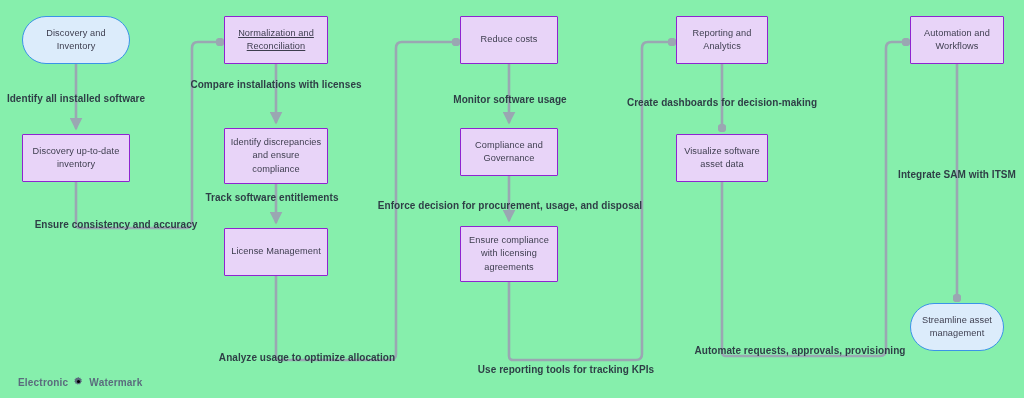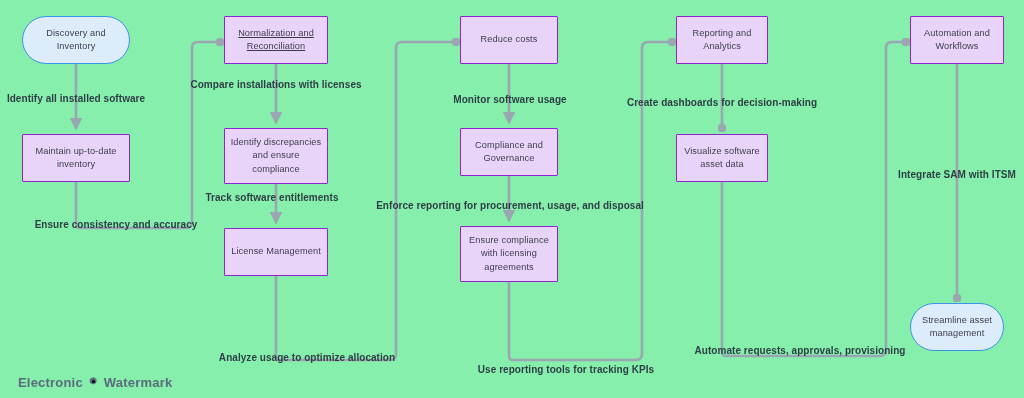--- a/index.html
+++ b/index.html
@@ -63,21 +63,21 @@
     position: absolute;
     left: 18px;
     top: 373px;
     display: flex;
     align-items: center;
     gap: 5px;
     filter: blur(0.5px);
   }
   #watermark .wm-text {
     color: #5a6b7d;
-    font-size: 13px;
+    font-size: 10px;
     font-weight: bold;
     letter-spacing: 0.2px;
   }
   #watermark .wm-gear {
     display: block;
   }
 </style>
 </head>
 <body>
 
@@ -114,21 +114,21 @@
 
       <path d="M 957 64 L 957 298" marker-end="url(#dot)"></path>
     </g>
   </svg>
 
   <div class="node terminal" style="left:22px;top:16px;width:108px;height:48px;">
     <span>Discovery and Inventory</span>
   </div>
 
   <div class="node process" style="left:22px;top:134px;width:108px;height:48px;">
-    <span>Maintain up-to-date inventory</span>
+    <span>Discovery up-to-date inventory</span>
   </div>
 
   <div class="node process" style="left:224px;top:16px;width:104px;height:48px;text-decoration:underline;">
     <span>Normalization and Reconciliation</span>
   </div>
 
   <div class="node process" style="left:224px;top:128px;width:104px;height:56px;">
     <span>Identify discrepancies and ensure compliance</span>
   </div>
 
@@ -163,21 +163,21 @@
   <div class="node terminal" style="left:910px;top:303px;width:94px;height:48px;">
     <span>Streamline asset management</span>
   </div>
 
   <div class="edge-label" style="left:76px;top:93px;">Identify all installed software</div>
   <div class="edge-label" style="left:116px;top:219px;">Ensure consistency and accuracy</div>
   <div class="edge-label" style="left:276px;top:79px;">Compare installations with licenses</div>
   <div class="edge-label" style="left:272px;top:192px;">Track software entitlements</div>
   <div class="edge-label" style="left:307px;top:352px;">Analyze usage to optimize allocation</div>
   <div class="edge-label" style="left:510px;top:94px;">Monitor software usage</div>
-  <div class="edge-label" style="left:510px;top:200px;">Enforce reporting for procurement, usage, and disposal</div>
+  <div class="edge-label" style="left:510px;top:200px;">Enforce decision for procurement, usage, and disposal</div>
   <div class="edge-label" style="left:566px;top:364px;">Use reporting tools for tracking KPIs</div>
   <div class="edge-label" style="left:722px;top:97px;">Create dashboards for decision-making</div>
   <div class="edge-label" style="left:800px;top:345px;">Automate requests, approvals, provisioning</div>
   <div class="edge-label" style="left:957px;top:169px;">Integrate SAM with ITSM</div>
 
   <div id="watermark">
     <span class="wm-text">Electronic</span>
     <span class="wm-gear">
       <svg width="11" height="11" viewBox="0 0 24 24" aria-hidden="true">
         <path fill="#5a6b7d" d="M12 2.2l1.6 2.2 2.6-.7.5 2.7 2.6.9-1.3 2.4 1.7 2.1-2.3 1.5.2 2.7-2.7.2-1.2 2.5-2.4-1.3-2.3 1.4-1.3-2.4-2.7-.1.1-2.7-2.3-1.4 1.6-2.2-1.4-2.3 2.6-1 .4-2.7 2.6.6z"></path>

